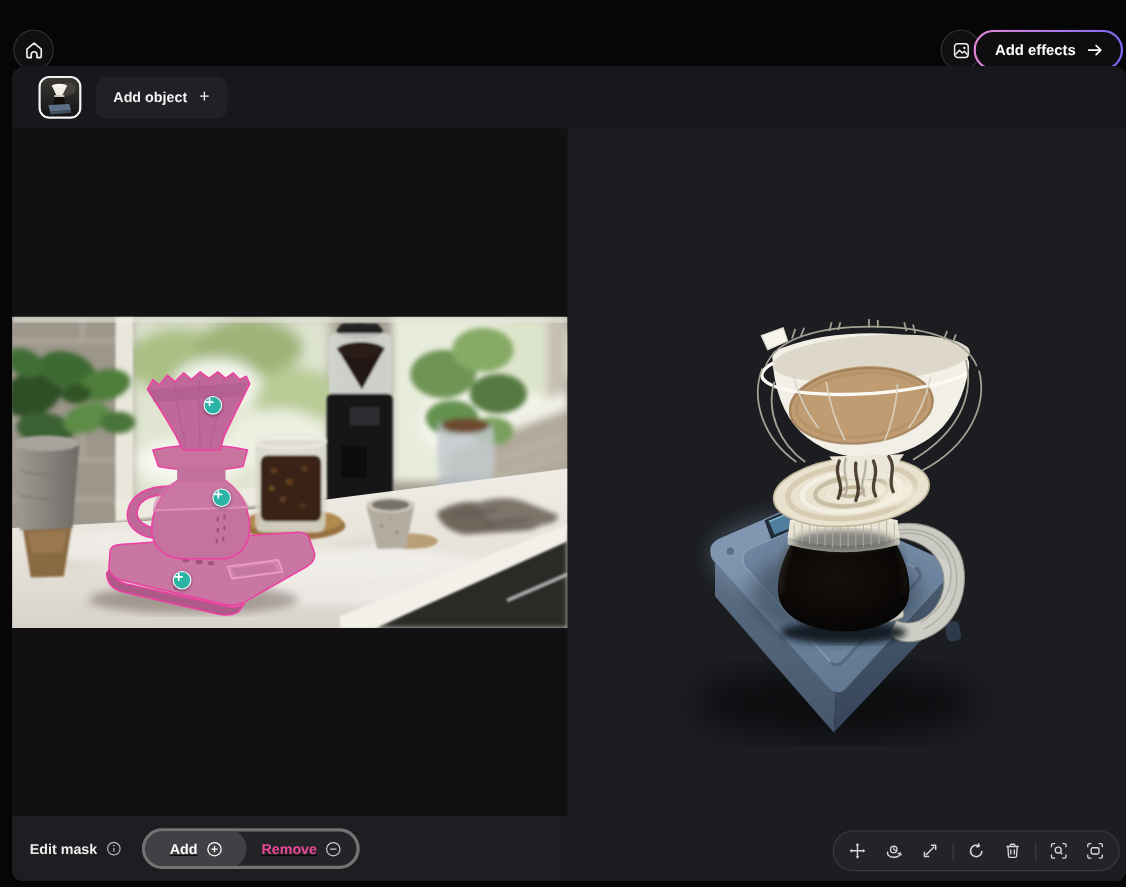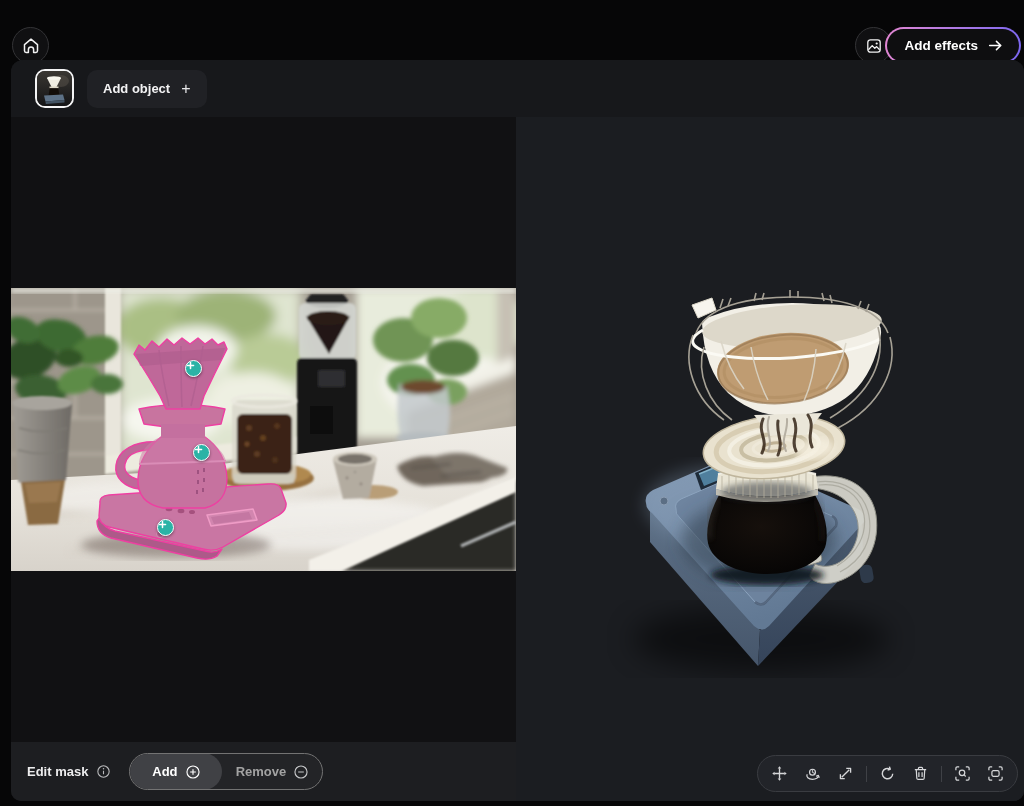--- a/index.html
+++ b/index.html
@@ -42,26 +42,26 @@
   .mask-marker { position:absolute; width:17px; height:17px; border-radius:50%;
     background:#2bb3a6; border:1.5px solid #ffffff; box-shadow:0 1px 3px rgba(0,0,0,.45);
     display:flex; align-items:center; justify-content:center; cursor:pointer; }
   .mask-marker svg { width:9px; height:9px; display:block; }
 
   
   .maskbar { position:absolute; left:0; top:682px; width:505px; height:59px; background:#1d1e21;
     display:flex; align-items:center; padding:0 16px;text-align:center; }
   .editmask { display:flex; align-items:center; gap:8px; color:#ededee; font-size:13px; font-weight:700; }
   .info-ic { color:#b9babc; display:flex; cursor:pointer; }
-  .segmented { margin-left:18px; height:37px; border:1px solid #737373; border-radius:19px;
-    background:#232427; display:flex; align-items:center; overflow:hidden; }
+  .segmented { margin-left:18px; height:37px; border:3px solid #737373; border-radius:19px;
+    background:#232427; display:flex; align-items:center; overflow:hidden;text-decoration:underline; }
   .seg { height:37px; display:flex; align-items:center; justify-content:center; gap:7px;
     font-size:13px; font-weight:700; cursor:pointer; }
   .seg-add { width:92px; background:#404145; border-radius:19px; color:#ffffff; }
-  .seg-remove { width:100px; color:#a3a3a3; }
+  .seg-remove { width:100px; color:#ec4899; }
   .seg .seg-ic { display:flex; }
   .generate { margin-left:auto; height:37px; padding:0 17px; border-radius:19px; background:#232428;
     display:flex; align-items:center; gap:9px; color:#56585c; font-size:13px; font-weight:700; cursor:default; }
   .generate .cube { color:#56585c; display:flex; }
 
   
   .right-canvas { position:absolute; left:505px; top:57px; width:508px; height:684px; background:#1b1d21; }
   .right-canvas > svg { position:absolute; left:0; top:0; }
   .viewbar { position:absolute; right:6px; bottom:9px; height:37px; border-radius:19px;
     background:#222429; border:1px solid #3a3c41; display:flex; align-items:center; padding:0 5px; }

